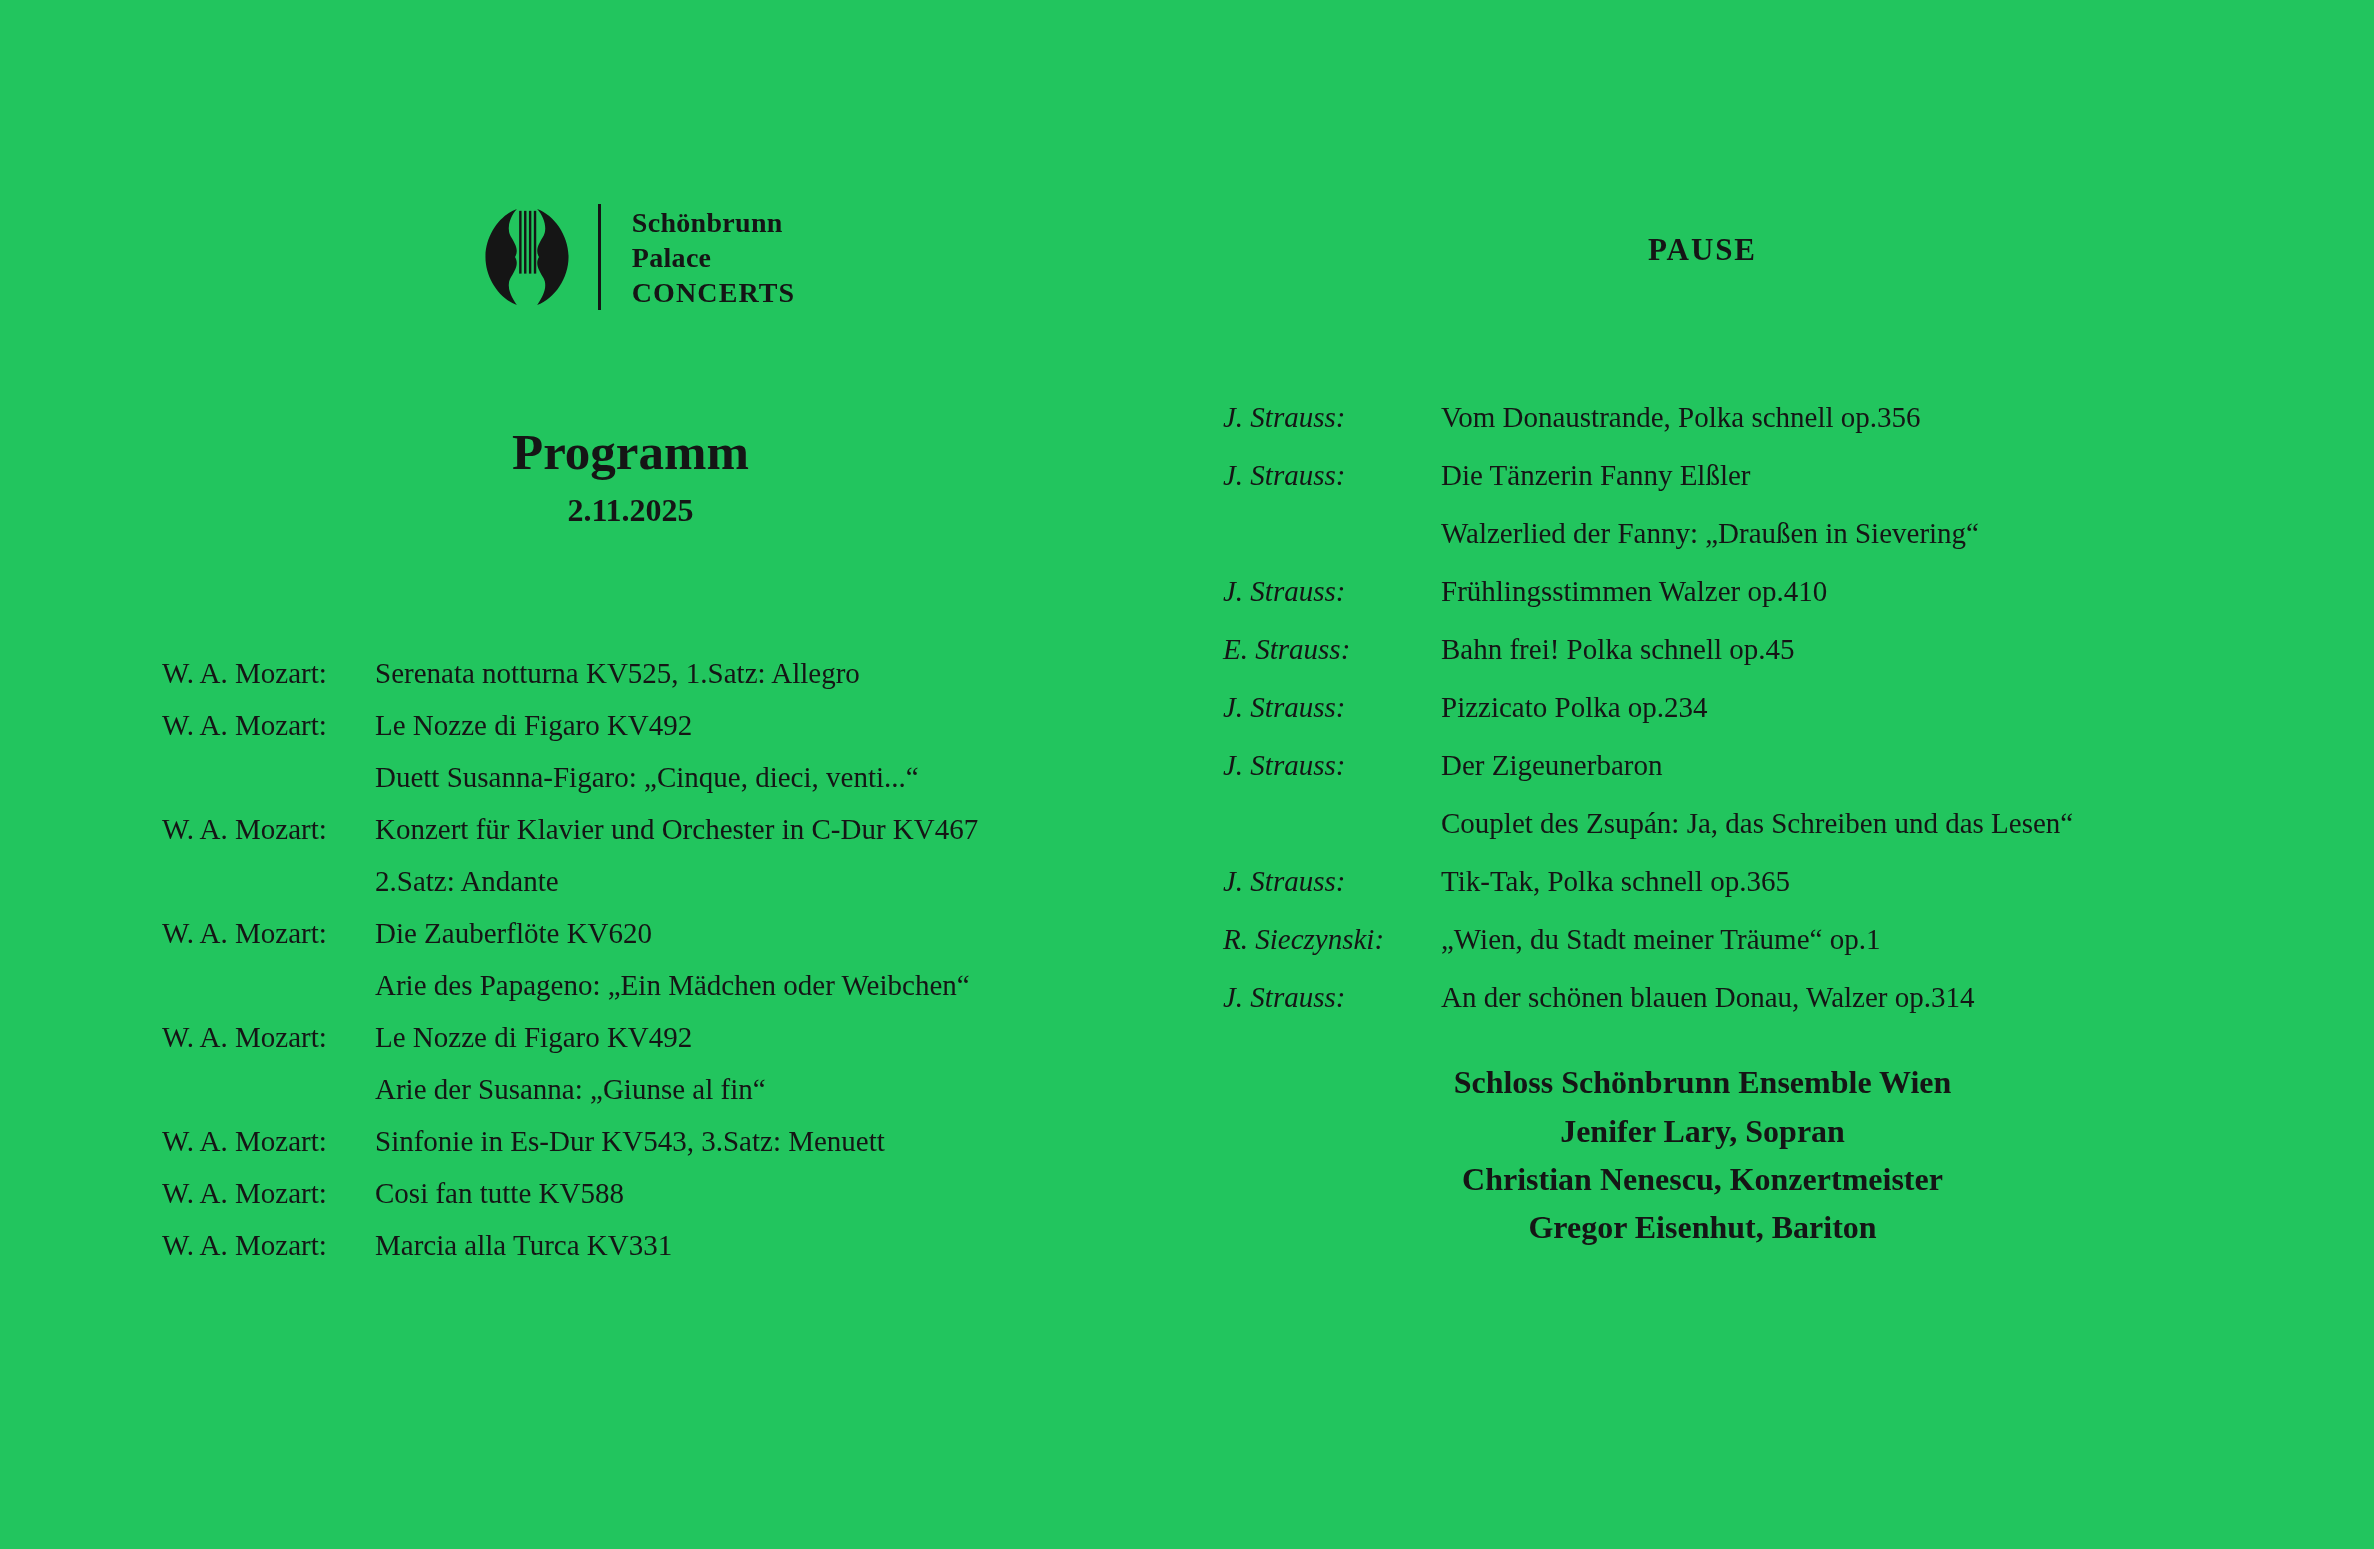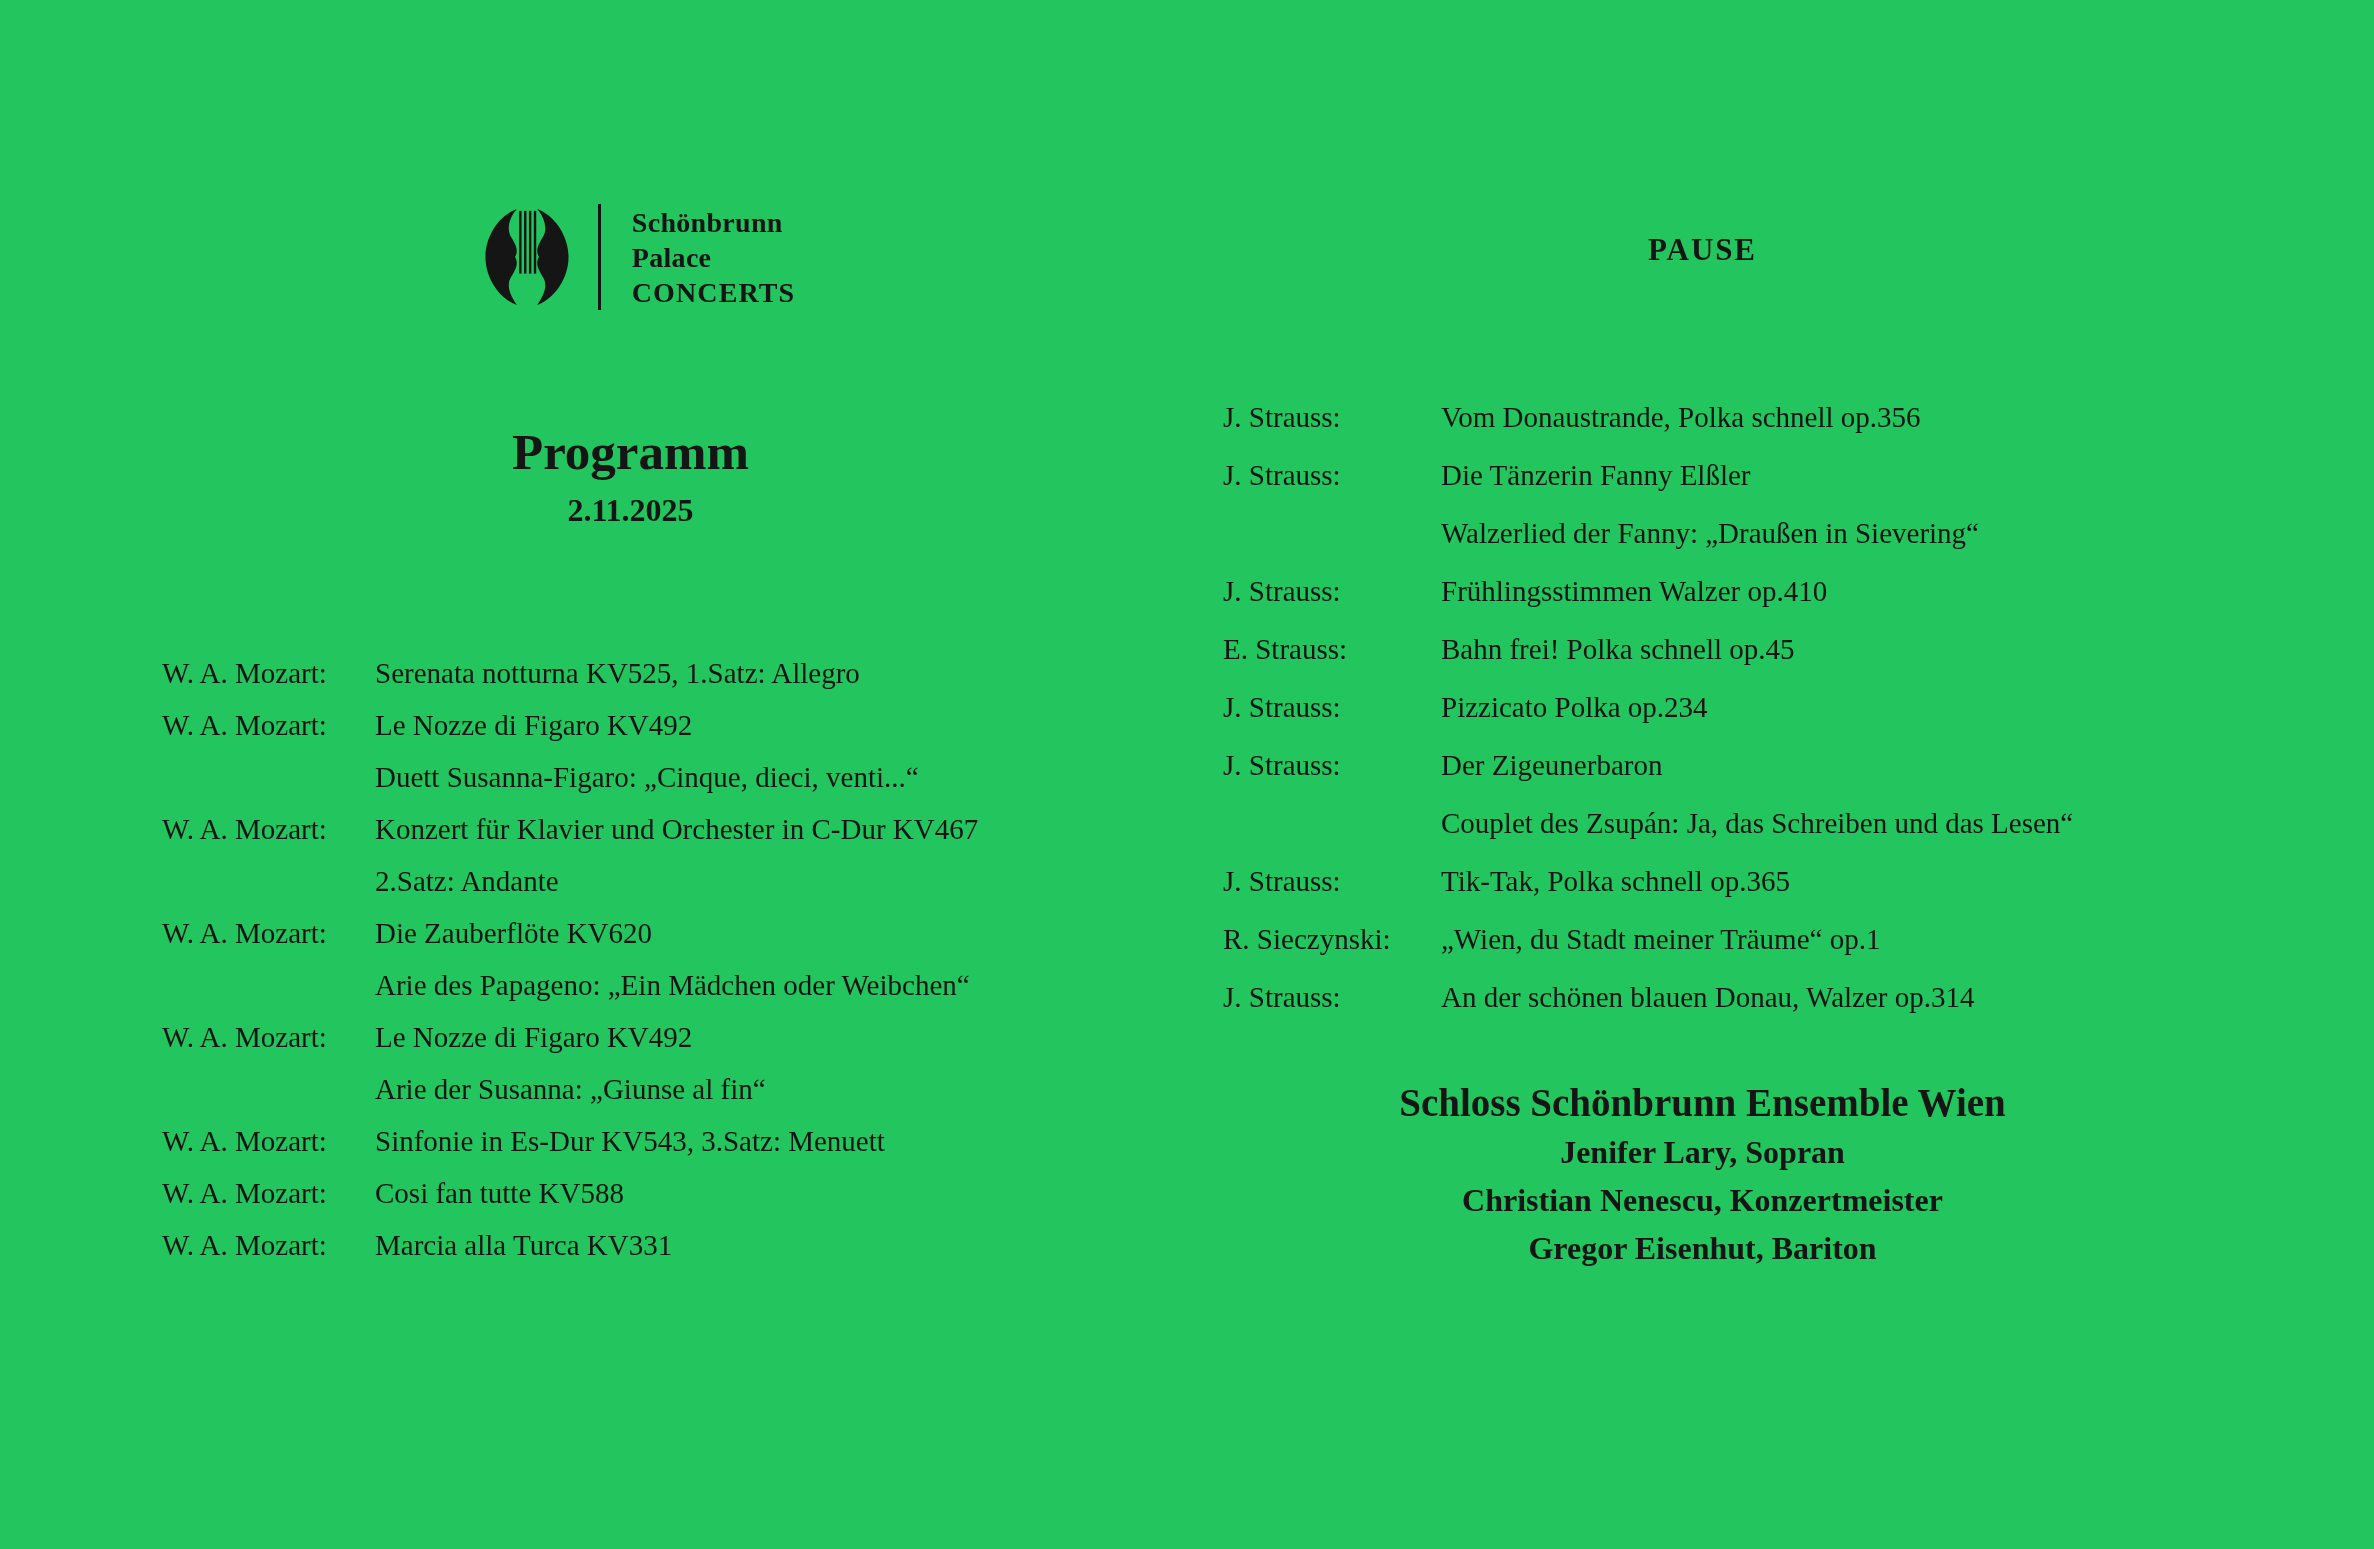--- a/index.html
+++ b/index.html
@@ -73,21 +73,21 @@
     top: 388px;
   }
   .prow {
     display: flex;
     font-size: 29px;
     white-space: nowrap;
   }
   .program-first  .prow { height: 52px; line-height: 52px; }
   .program-second .prow { height: 58px; line-height: 58px; }
   .program-first  .composer { width: 213px; flex: none; }
-  .program-second .composer { width: 218px; flex: none; }
+  .program-second .composer { width: 218px; flex: none; font-style: italic; }
 
   
   .pause {
     position: absolute;
     left: 1197px;
     top: 232px;
     width: 1011px;
     text-align: center;
     font-size: 31px;
     font-weight: bold;
@@ -95,24 +95,23 @@
   }
 
   .ensemble {
     position: absolute;
     left: 1197px;
     top: 1057px;
     width: 1011px;
     text-align: center;
   }
   .ensemble-name {
-    font-size: 39px;
+    font-size: 32px;
     line-height: 50px;
     font-weight: bold;
-    margin-top: 21px;
   }
   .ensemble .member {
     font-size: 32px;
     line-height: 48px;
     font-weight: bold;
   }
 
   .changes-note {
     position: absolute;
     left: 1197px;

